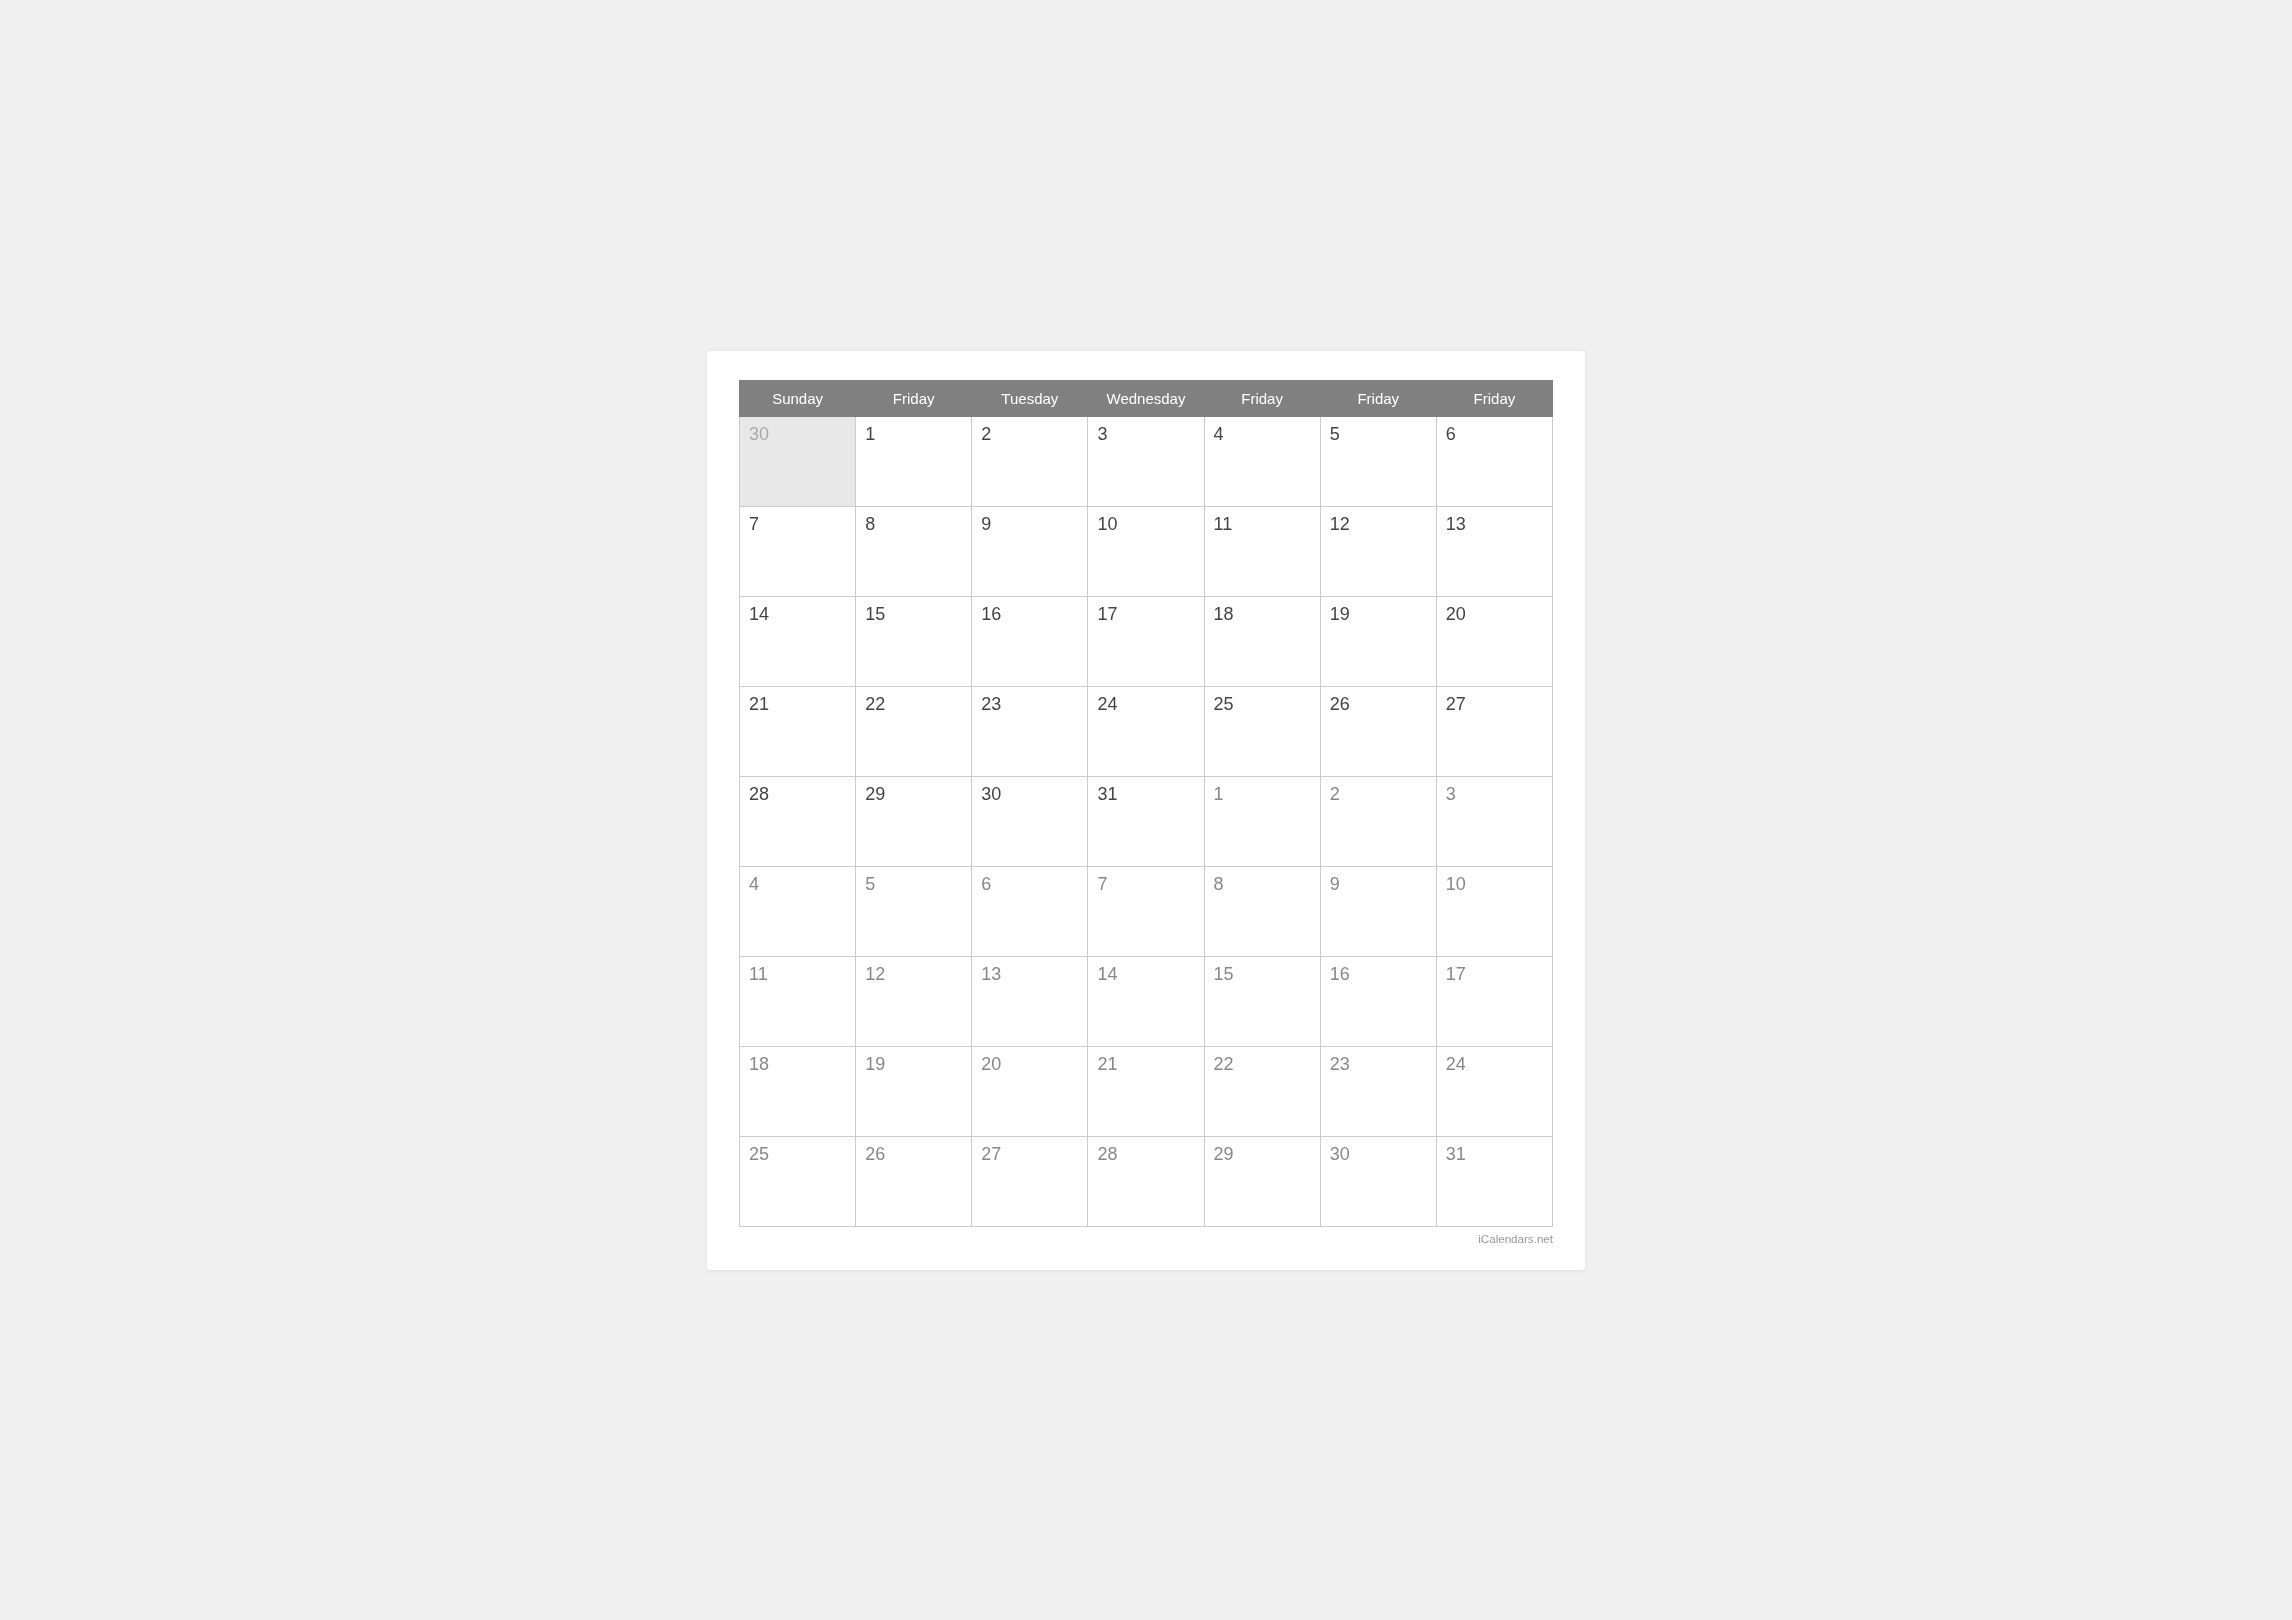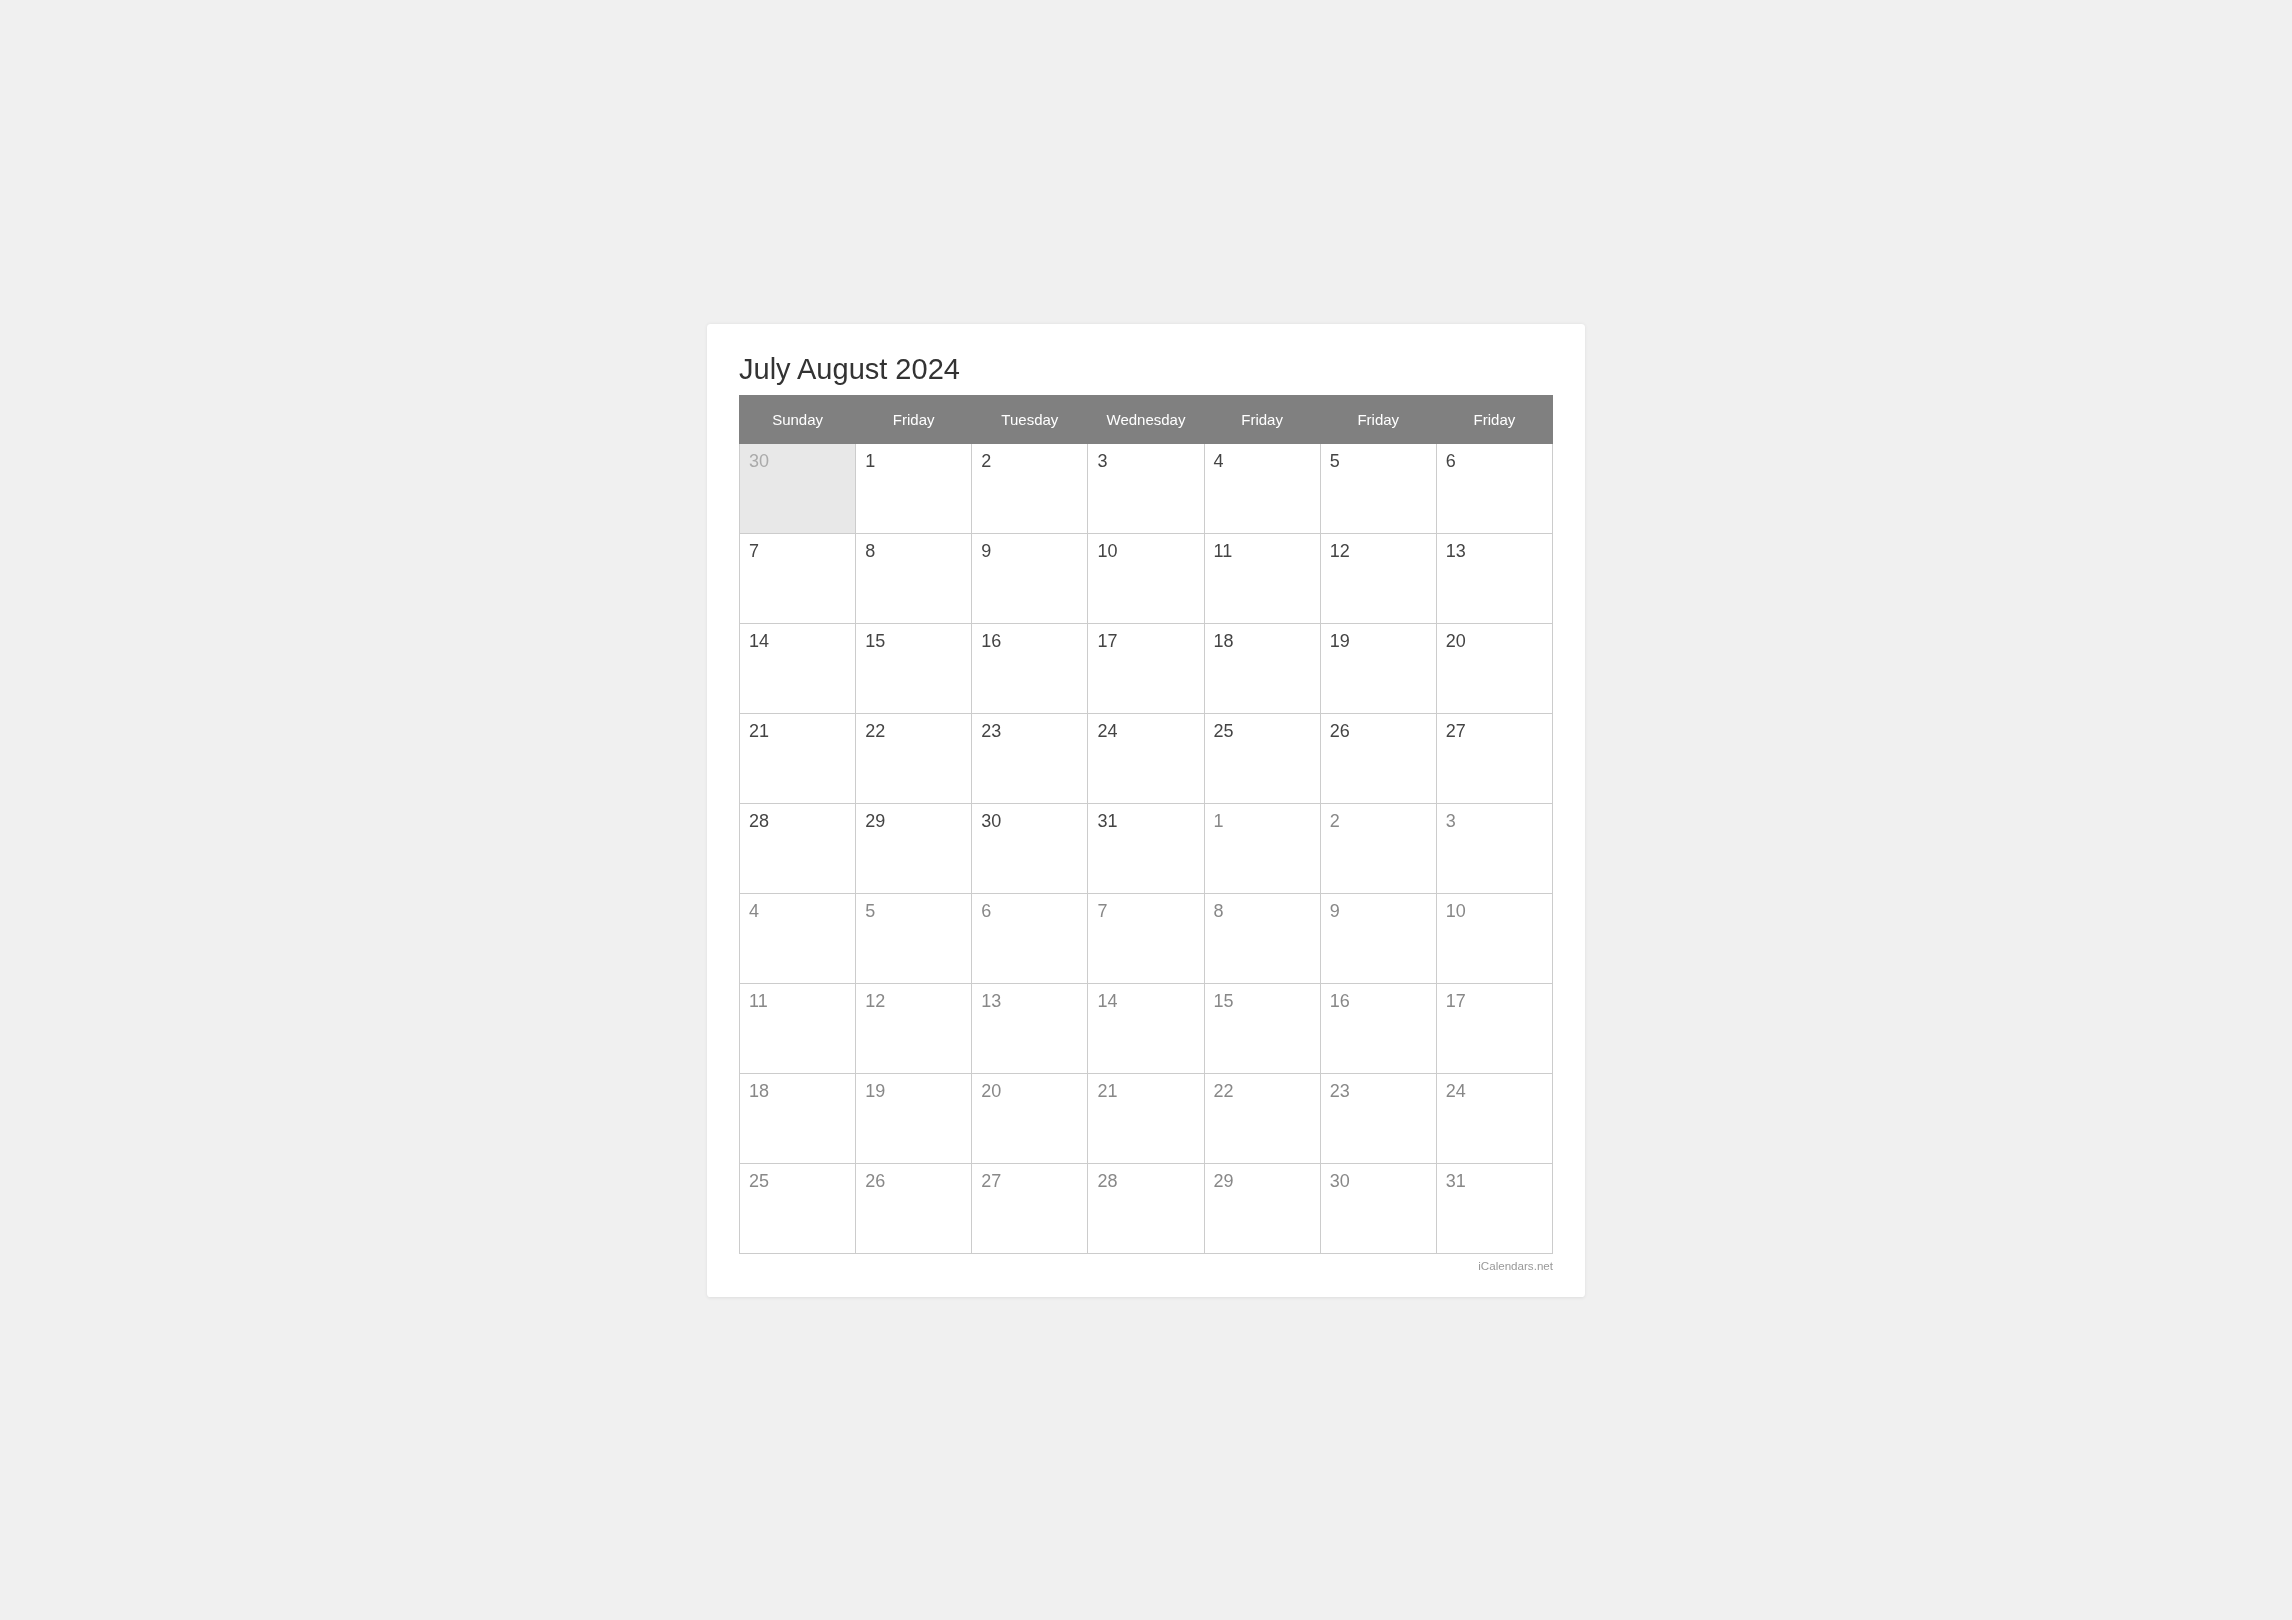--- a/index.html
+++ b/index.html
@@ -36,21 +36,21 @@
       width: 100%;
       border-collapse: collapse;
     }
 
     .calendar-table thead tr th {
       background-color: #808080;
       color: #ffffff;
       font-size: 15px;
       font-weight: 400;
       text-align: center;
-      padding: 15px 0;
+      padding: 9px 0;
       border: 0.9px solid #808080;
     }
 
     .calendar-table tbody tr td {
       border: 0.9px solid #cccccc;
       width: calc(100% / 7);
       height: 90px;
       vertical-align: top;
       padding: 7.2px 9px;
       font-size: 18px;
@@ -75,21 +75,20 @@
       text-align: right;
       font-size: 11.6px;
       color: #999999;
       margin-top: 5px;
     }
   </style>
 </head>
 <body>
 
 <div class="calendar-container">
-  <h1 class="calendar-title">July August 2024</h1>
   <table class="calendar-table">
     <thead>
       <tr>
       <th>Sunday</th>
           <th>Friday</th>
           <th>Tuesday</th>
           <th>Wednesday</th>
           <th>Friday</th>
           <th>Friday</th>
           <th>Friday</th>

